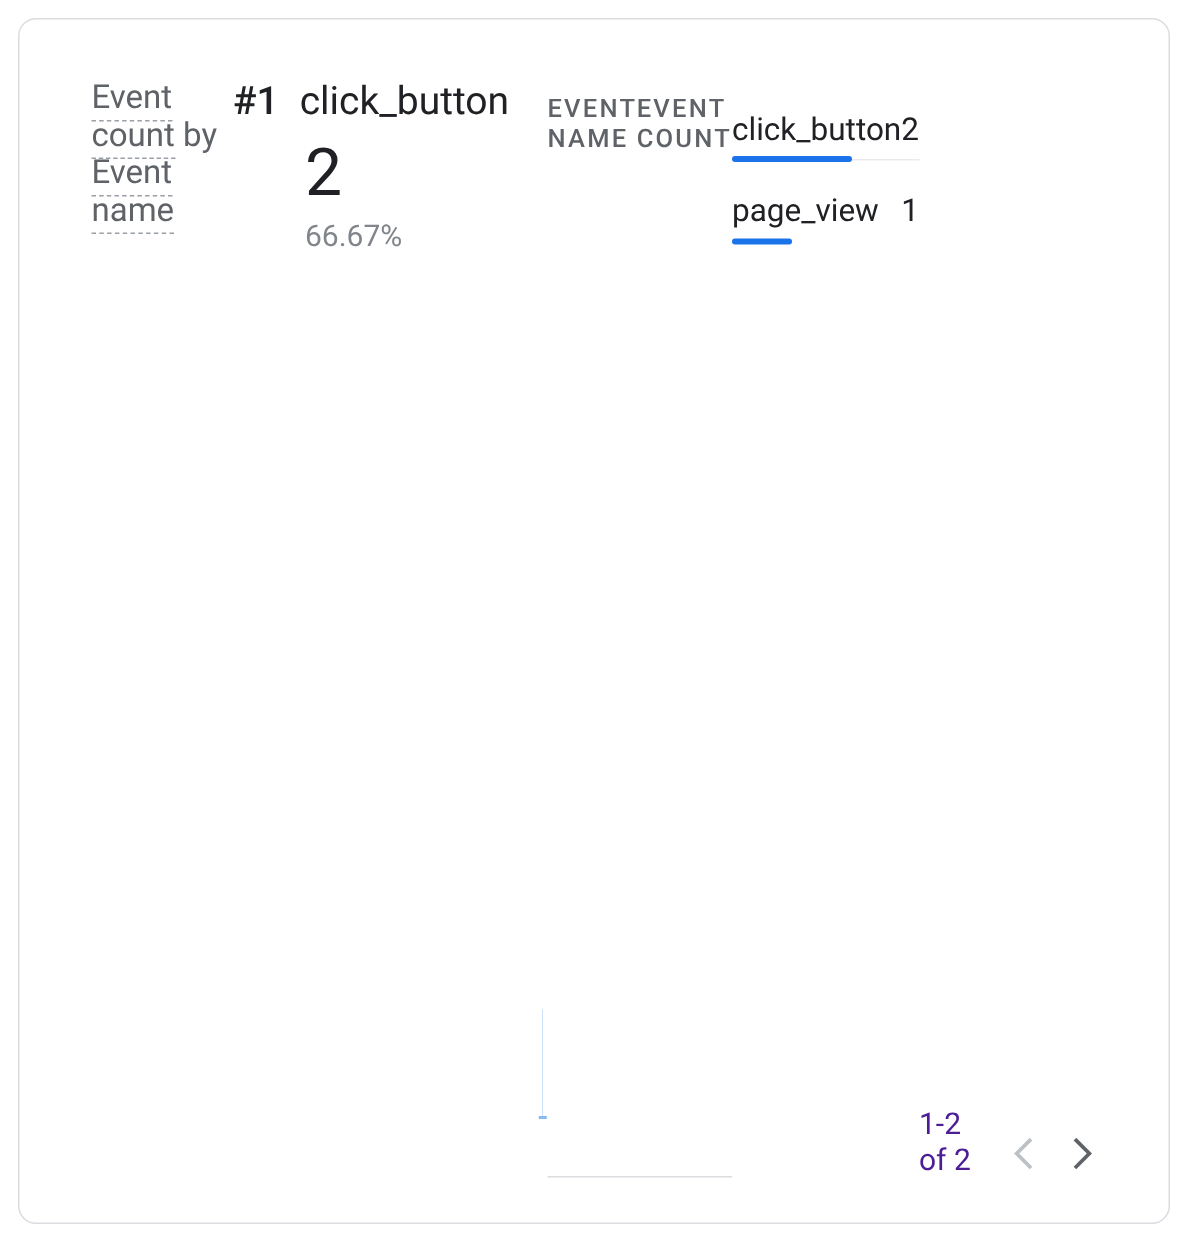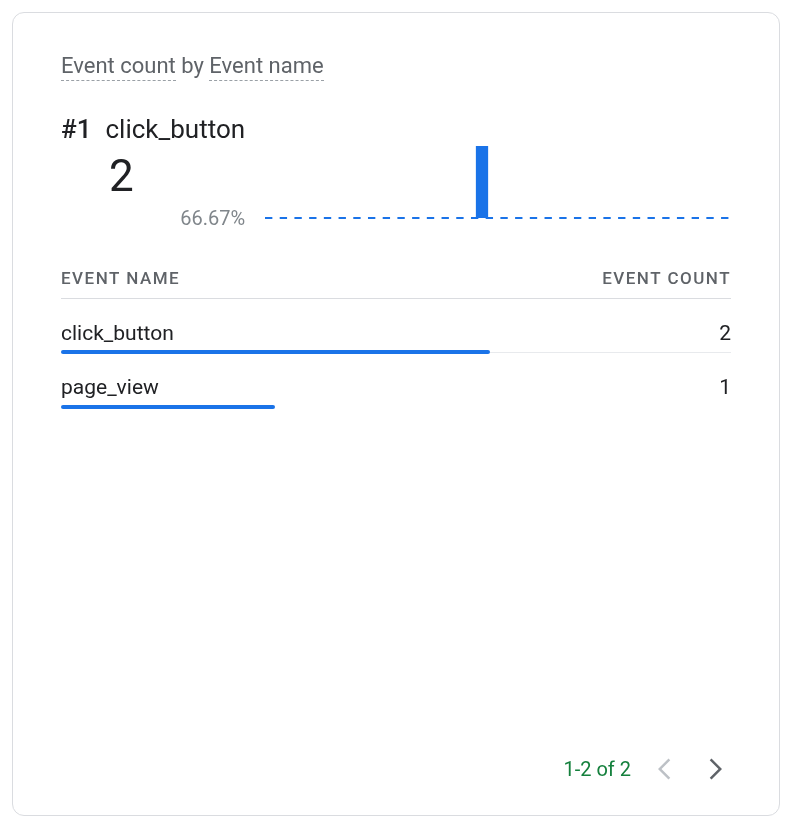--- a/index.html
+++ b/index.html
@@ -12,21 +12,21 @@
       background: #fff;
       padding: 12px;
     }
     .card {
       width: 768px;
       height: 804px;
       border: 1px solid #dadce0;
       border-radius: 12px;
       padding: 40px 48px 30px 48px;
       display: flex;
-      flex-direction: column;
+      flex-direction: row;
       position: relative;
     }
     .header-title {
       font-size: 22px;
       color: #5f6368;
       font-weight: 400;
       margin-bottom: 36px;
     }
     .header-title .dotted {
       border-bottom: 1px dashed #9aa0a6;
@@ -62,21 +62,20 @@
       font-weight: 400;
       color: #202124;
       margin-left: 48px;
       line-height: 1.1;
     }
     .percent {
       font-size: 20px;
       color: #80868b;
       margin-left: 48px;
       margin-top: 6px;
-      text-align: right;
     }
     .sparkline-wrap {
       flex: 1;
       align-self: flex-end;
       margin-bottom: 10px;
     }
     .sparkline {
       width: 100%;
       height: 80px;
       display: block;
@@ -121,24 +120,24 @@
       height: 4px;
       background: #1a73e8;
       border-radius: 2px;
     }
     .spacer {
       flex: 1;
     }
     .pagination {
       display: flex;
       justify-content: flex-end;
-      align-items: center;
+      align-items: flex-end;
       gap: 18px;
       font-size: 20px;
-      color: #15803d;
+      color: #4c1d95;
       padding-top: 20px;
     }
     .page-btn {
       width: 32px;
       height: 32px;
       display: flex;
       align-items: center;
       justify-content: center;
       cursor: pointer;
       border-radius: 50%;

